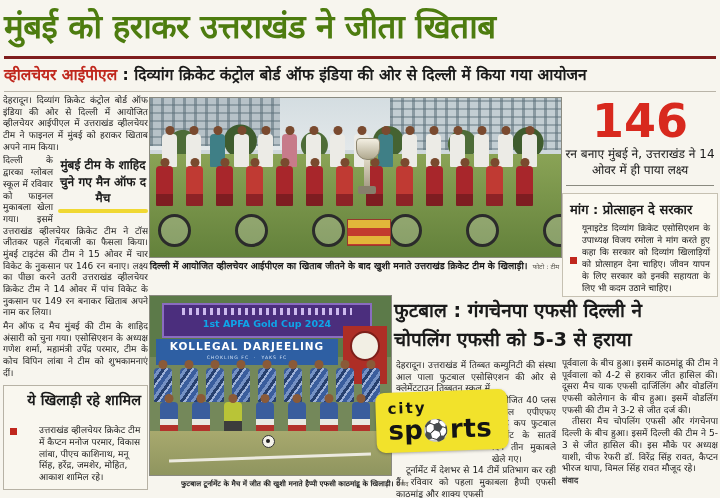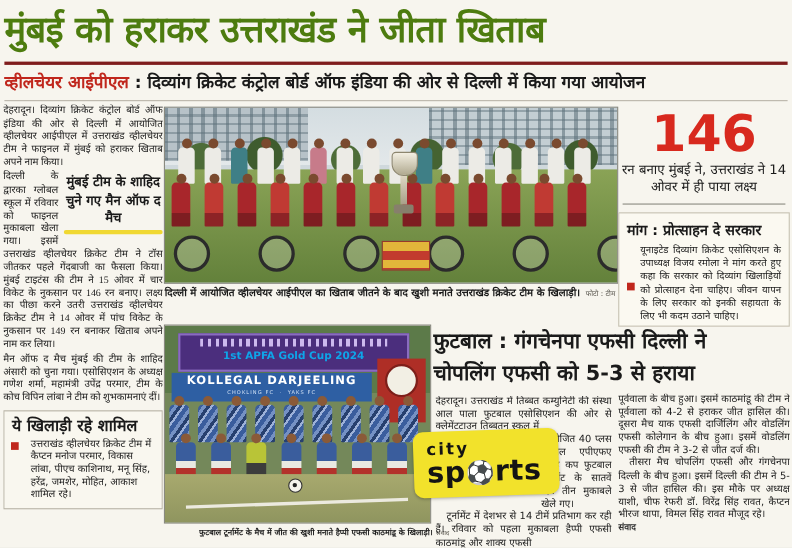--- a/index.html
+++ b/index.html
@@ -13,27 +13,27 @@
             border-bottom:3px solid #7f1d1d;color:#4d7c0f;}
   .kicker{left:4px;top:61px;width:712px;height:30px;font-size:15.5px;font-weight:bold;
           line-height:28px;white-space:nowrap;border-bottom:1px solid #b9b4a8;}
   .kicker .red{color:#c0271d;margin-top:48px;}
 
   
   .left-col{left:3px;top:95px;width:145px;height:402px;overflow:hidden;
             font-size:9px;line-height:1.3;text-align:justify;}
   .byline{font-size:10.5px;font-weight:bold;text-align:left;border-bottom:1px solid #b9b4a8;
           padding-bottom:4px;margin-bottom:5px;}
-  .left-col p{margin:0 0 2px 0;font-family:Liberation Serif, serif;}
+  .left-col p{margin:0 0 2px 0;}
   .pq{float:right;width:90px;margin:2px 0 3px 5px;text-align:center;}
   .pq-text{font-size:12px;font-weight:bold;line-height:1.35;}
   .pq-bar{height:4px;background:#f0d832;margin-top:3px;border-radius:2px;}
   .players-box{border:1.5px solid #b7b2a5;background:#f9f7ef;padding:5px 6px;margin-top:5px;}
-  .pb-title{font-size:14.5px;font-weight:bold;text-align:left;margin:0 0 1px 1px;}
-  .pb-row{display:flex;gap:11px;}
+  .pb-title{font-size:14.5px;font-weight:bold;text-align:right;margin:0 0 16px 1px;}
+  .pb-row{display:flex;gap:22px;}
   .bullet{width:7px;height:7px;background:#c0271d;margin-top:3px;flex:none;}
   .pb-text{font-size:9px;line-height:1.3;text-align:left;}
 
   
   .main-photo{left:149px;top:97px;width:411px;height:159px;border:1px solid #8a8a80;
               overflow:hidden;background:#cfd8dc;}
   .mp-sky{position:absolute;left:0;top:0;width:411px;height:52px;
           background:linear-gradient(#d4dde1,#e3e8ea);}
   .bldg{position:absolute;background:#b7c2c8;
         background-image:repeating-linear-gradient(90deg,rgba(90,110,120,.55) 0 3px,transparent 3px 11px),

